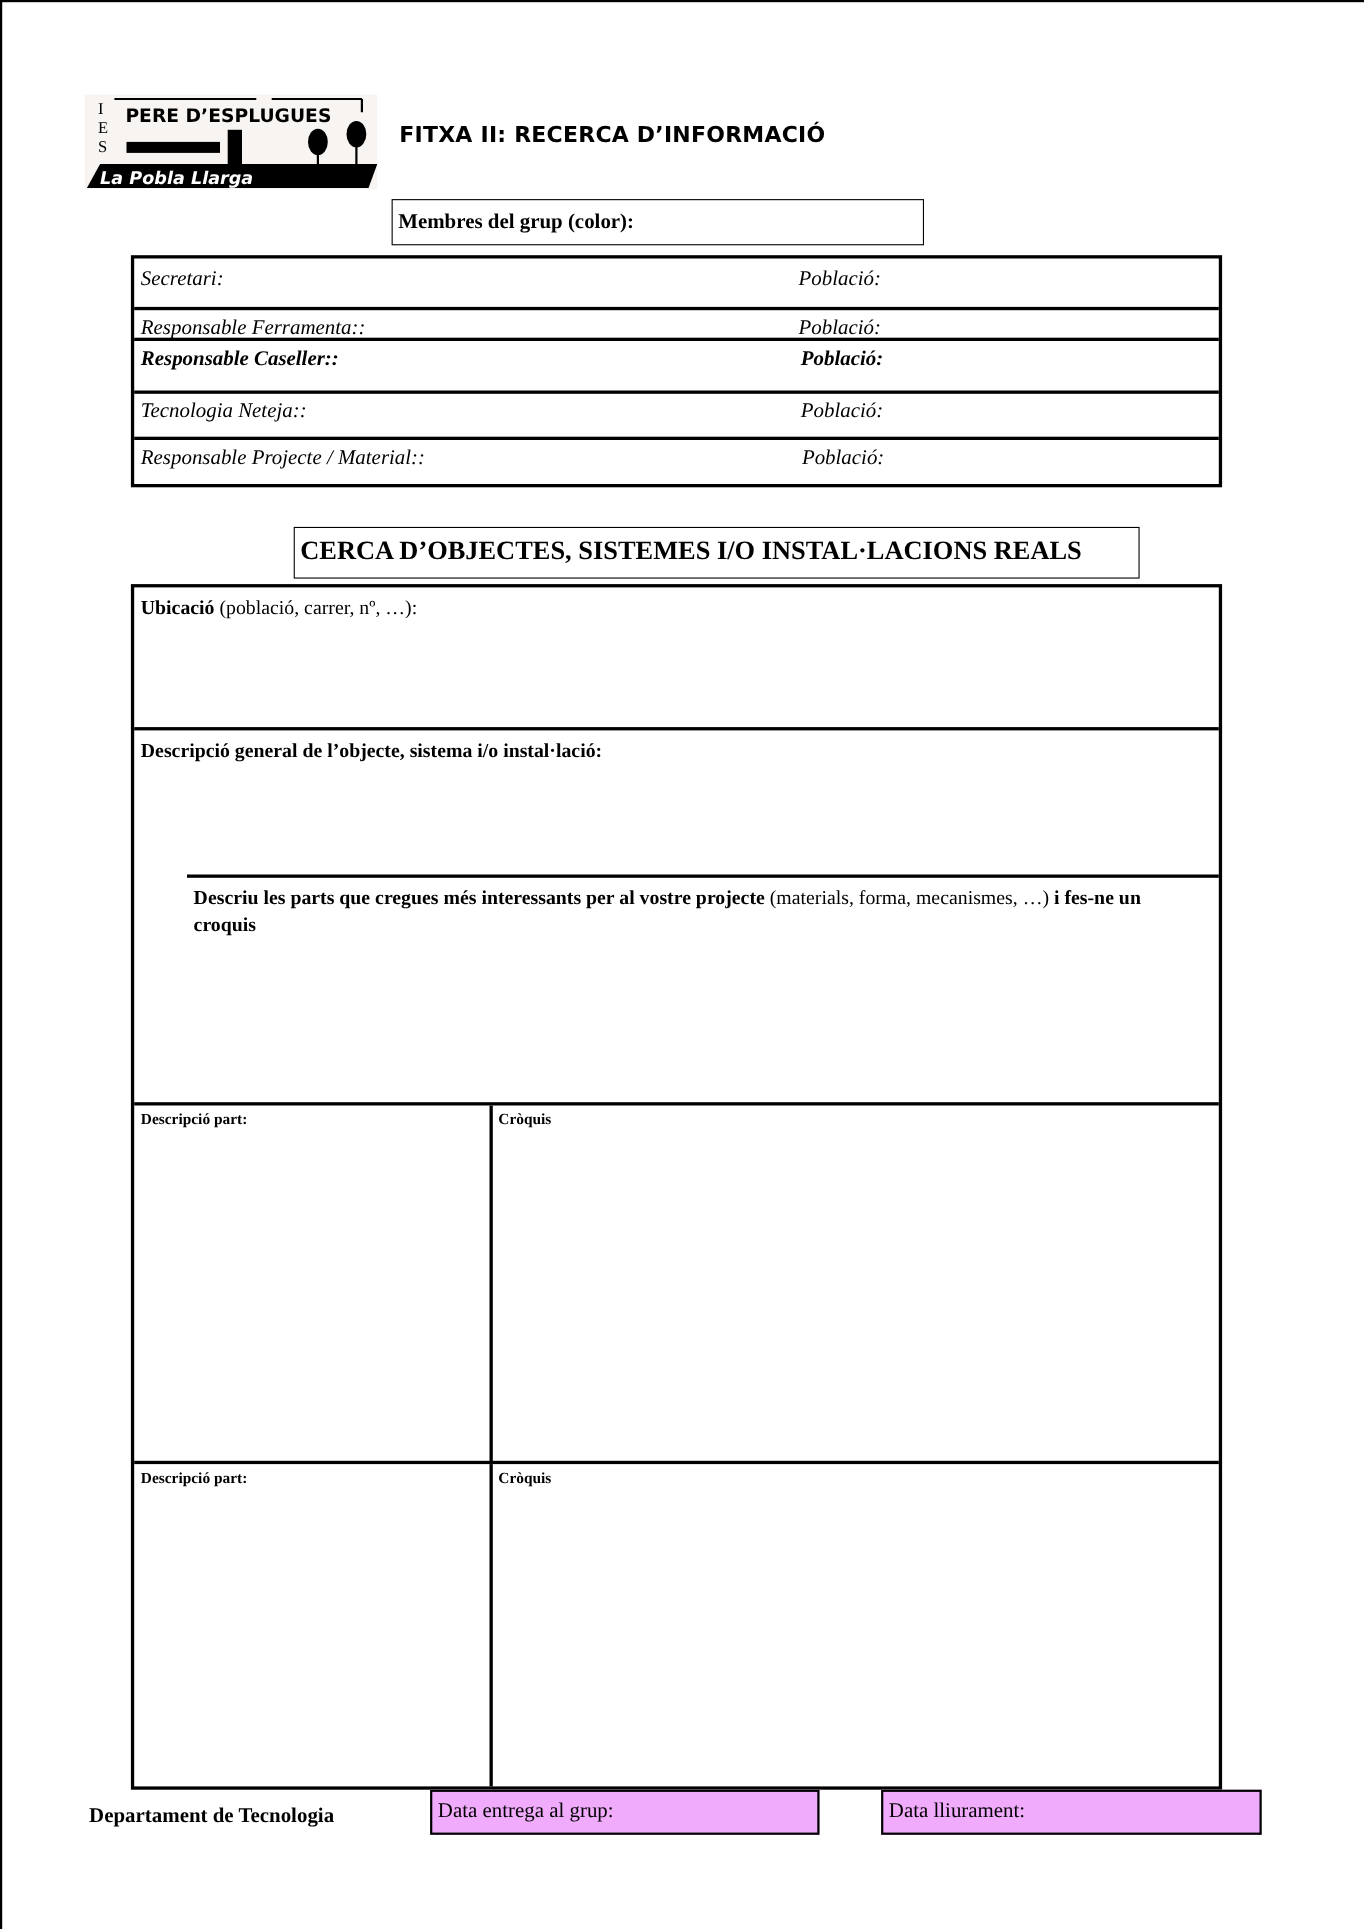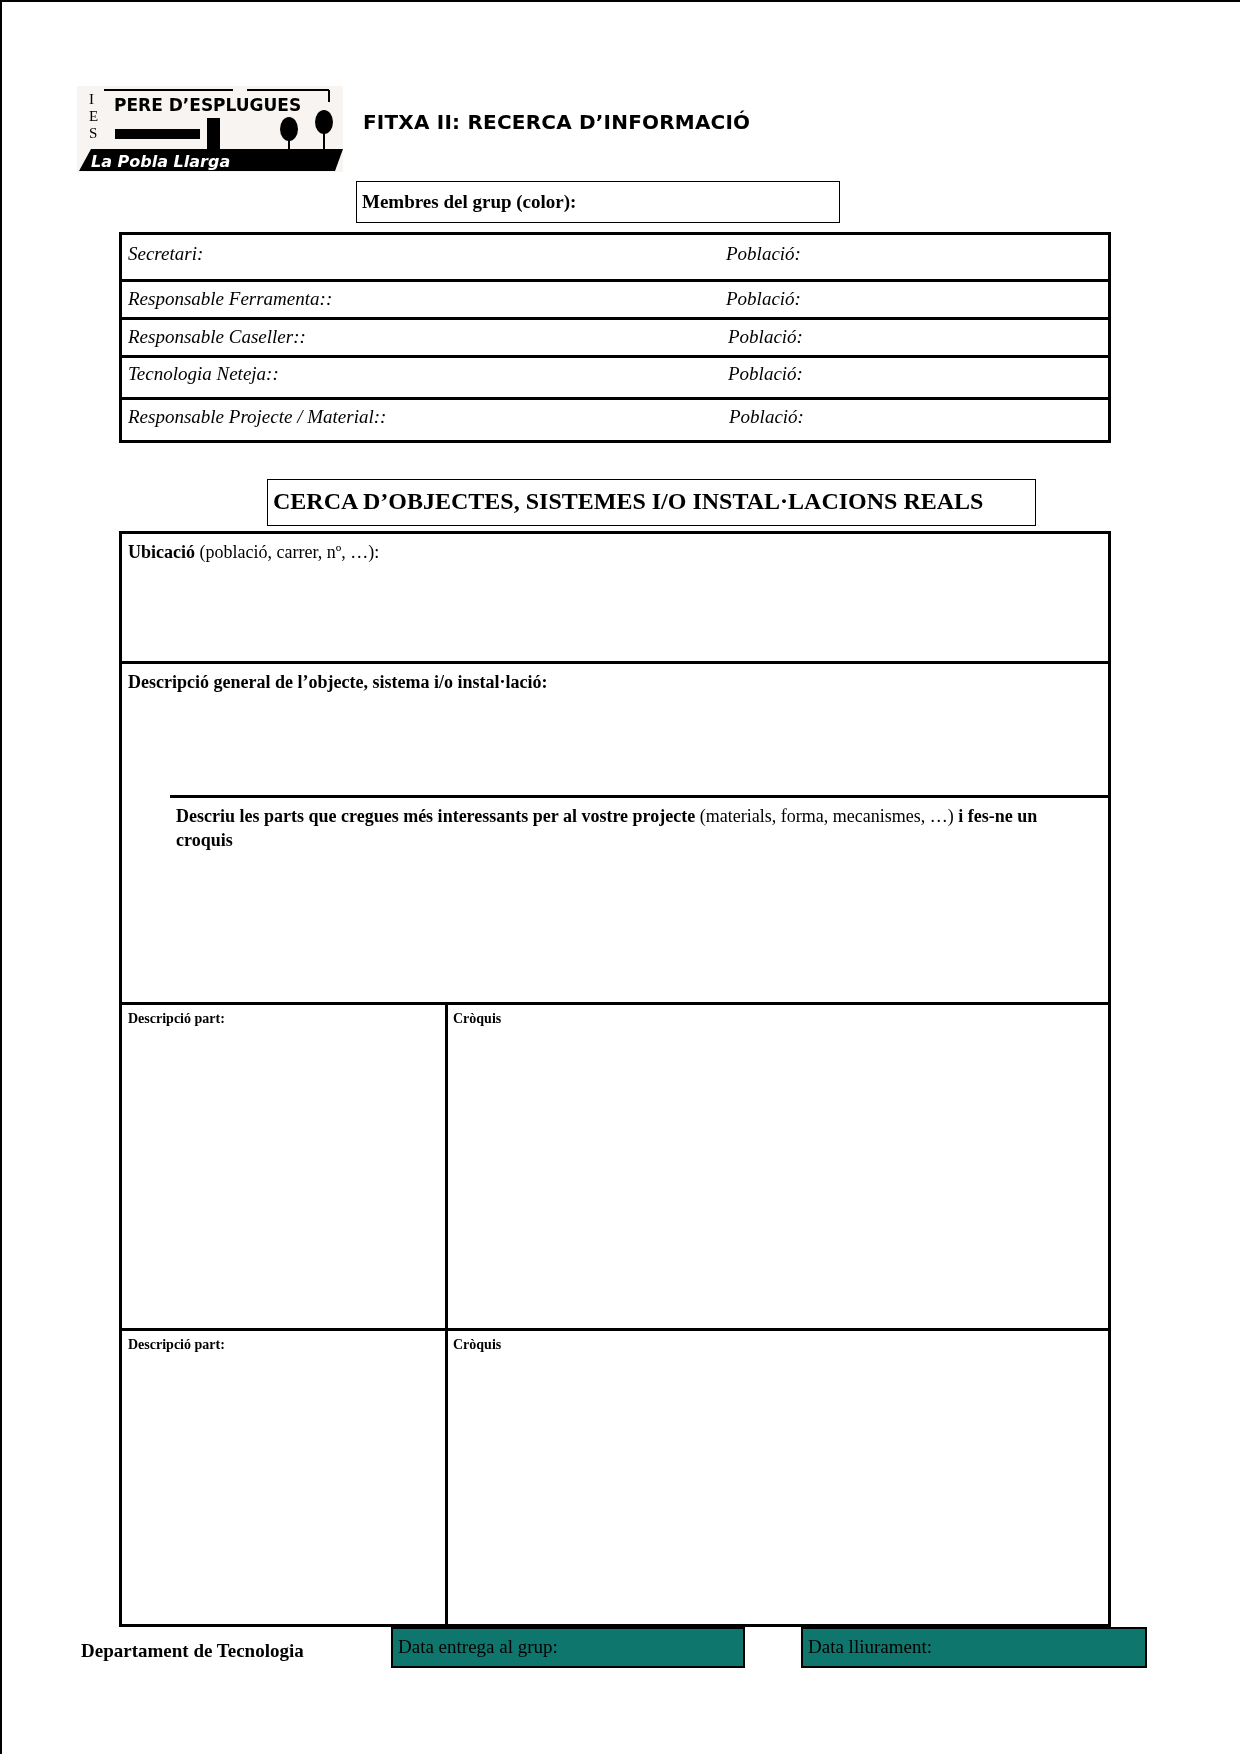--- a/index.html
+++ b/index.html
@@ -35,21 +35,21 @@
   .main-table { position: absolute; left: 119px; top: 531px; width: 992px; height: 1096px;
                 border: 3px solid #000; box-sizing: border-box; }
   .field { position: absolute; left: 0; right: 0; border-top: 3px solid #000; padding-left: 16px; }
   .field.first { border-top: none; }
   .field-label { position: absolute; left: 6px; top: 6px; right: 10px; font-size: 18px; line-height: 24px; }
   .field-label b { font-weight: bold; }
   .col-divider { position: absolute; top: 0; bottom: 0; left: 323px; border-left: 3px solid #000; }
   .part-label { position: absolute; top: 6px; font-weight: bold; font-size: 14px; white-space: nowrap; }
 
   .dept { position: absolute; left: 81px; top: 1640px; font-weight: bold; font-size: 19px; white-space: nowrap; }
-  .date-box { position: absolute; top: 1627px; height: 41px; background: #0f766e;
+  .date-box { position: absolute; top: 1627px; height: 41px; background: #f0abfc;
               border: 2px solid #000; box-sizing: border-box; }
   .date-box span { position: absolute; left: 5px; top: 7px; font-size: 19px; white-space: nowrap; }
 </style>
 </head>
 <body>
 
 <div class="page-frame"></div>
 
 <div class="logo">
   <svg width="266" height="86" viewBox="0 0 266 86">
@@ -79,21 +79,21 @@
 
 <div class="roles">
   <div class="role-row" style="top:0;height:44px;">
     <span class="role-label" style="top:8px;">Secretari:</span>
     <span class="poblacio-label" style="left:604px;top:8px;">Població:</span>
   </div>
   <div class="role-row" style="top:44px;height:38px;">
     <span class="role-label" style="top:6px;">Responsable Ferramenta::</span>
     <span class="poblacio-label" style="left:604px;top:6px;">Població:</span>
   </div>
-  <div class="role-row" style="top:82px;height:38px;">
+  <div class="role-row" style="top:72px;height:38px;font-weight:bold;">
     <span class="role-label" style="top:6px;">Responsable Caseller::</span>
     <span class="poblacio-label" style="left:606px;top:6px;">Població:</span>
   </div>
   <div class="role-row" style="top:120px;height:42px;">
     <span class="role-label" style="top:5px;">Tecnologia Neteja::</span>
     <span class="poblacio-label" style="left:606px;top:5px;">Població:</span>
   </div>
   <div class="role-row" style="top:162px;height:43px;">
     <span class="role-label" style="top:6px;">Responsable Projecte / Material::</span>
     <span class="poblacio-label" style="left:607px;top:6px;">Població:</span>

